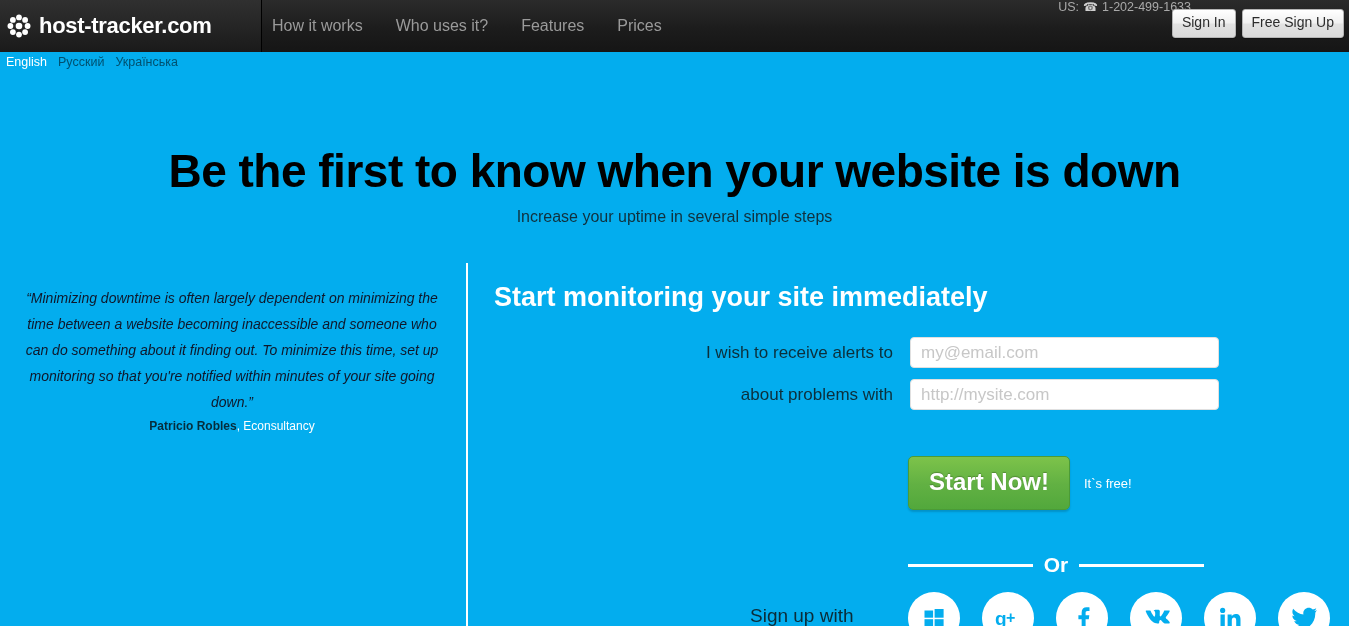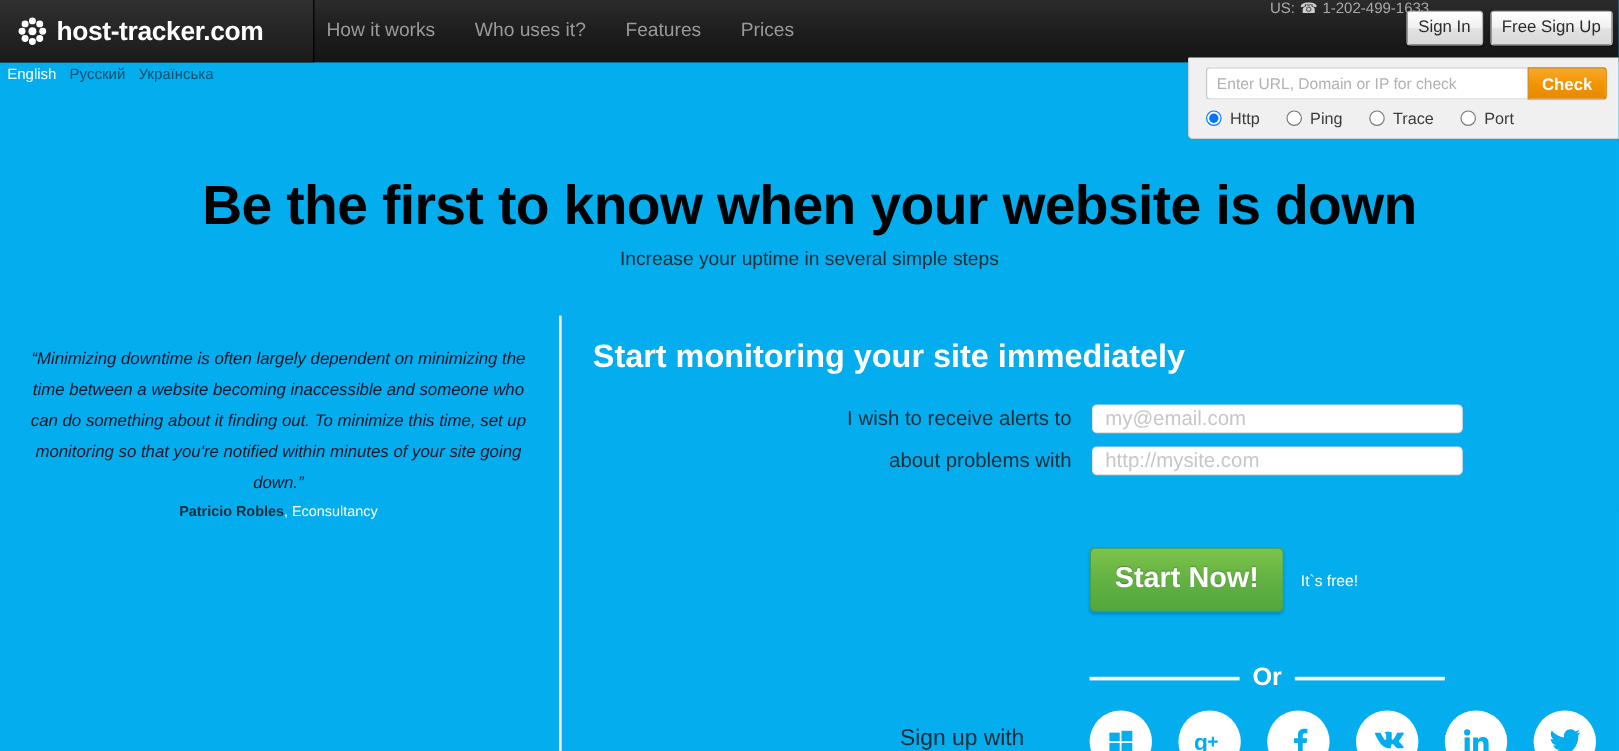--- a/index.html
+++ b/index.html
@@ -14,21 +14,21 @@
 
   
   .topnav {
     position: absolute; top: 0; left: 0; width: 1349px; height: 52px;
     background: linear-gradient(to bottom, #2b2b2b 0%, #1c1c1c 55%, #151515 100%);
   }
   .logo-block {
     position: absolute; left: 0; top: 0; width: 262px; height: 52px;
     background: linear-gradient(to bottom, #303030 0%, #232323 60%, #1a1a1a 100%);
     border-right: 1px solid #000;
-    display: flex; align-items: center; padding-left: 14px;
+    display: flex; align-items: center; padding-left: 6px;
   }
   .logo-mark { width: 26px; height: 26px; position: relative; flex: 0 0 26px; }
   .logo-mark svg { display: block; }
   .logo-text {
     color: #ffffff; font-size: 22px; font-weight: bold;
     letter-spacing: -0.3px; margin-left: 7px; white-space: nowrap;
   }
   .nav-links {
     position: absolute; left: 272px; top: 0; height: 52px;
     display: flex; align-items: center; gap: 33px;
@@ -126,21 +126,21 @@
     position: absolute; left: 494px; top: 282px;
     color: #ffffff; font-size: 27px; font-weight: bold; white-space: nowrap;
   }
   .form-rows { position: absolute; left: 494px; top: 337px; width: 725px; }
   .form-row { display: flex; align-items: center; justify-content: flex-end; margin-bottom: 11px; }
   .form-label {
     font-size: 17px; color: #0c2f3b; text-align: left;
     margin-right: 17px; white-space: nowrap;
   }
   .text-input {
-    width: 309px; height: 24px;
+    width: 309px; height: 31px;
     background: #ffffff; border: 1px solid #e0e0e0; border-radius: 4px;
     padding: 4px 10px; font-family: "Liberation Sans", sans-serif;
     font-size: 17px; color: #be185d; outline: none;
   }
   .text-input::placeholder { color: #c7c7c7; }
 
   .cta-row {
     position: absolute; left: 908px; top: 456px;
     display: flex; align-items: center;
   }
@@ -220,44 +220,20 @@
       <button class="btn-light">Free Sign Up</button>
     </div>
   </div>
 
   <div class="langbar">
     <a href="#" class="active">English</a>
     <a href="#">Русский</a>
     <a href="#">Українська</a>
   </div>
 
-  <div class="check-widget">
-    <div class="check-row">
-      <input class="check-input" type="text" placeholder="Enter URL, Domain or IP for check" style="">
-      <button class="check-btn">Check</button>
-    </div>
-    <div class="radio-row">
-      <label class="radio-item">
-        <input type="radio" name="checkmode" checked="" style="">
-        <span>Http</span>
-      </label>
-      <label class="radio-item">
-        <input type="radio" name="checkmode" style="">
-        <span>Ping</span>
-      </label>
-      <label class="radio-item">
-        <input type="radio" name="checkmode" style="">
-        <span>Trace</span>
-      </label>
-      <label class="radio-item">
-        <input type="radio" name="checkmode" style="">
-        <span>Port</span>
-      </label>
-    </div>
-  </div>
 
   <h1 class="hero-title">Be the first to know when your website is down</h1>
   <div class="hero-sub">Increase your uptime in several simple steps</div>
 
   <div class="v-divider"></div>
 
   <div class="quote-box">
     <div class="quote-text">“Minimizing downtime is often largely dependent on minimizing the time between a website becoming inaccessible and someone who can do something about it finding out. To minimize this time, set up monitoring so that you're notified within minutes of your site going down.”</div>
     <div class="quote-author">
       <b>Patricio Robles</b><span>,</span>

